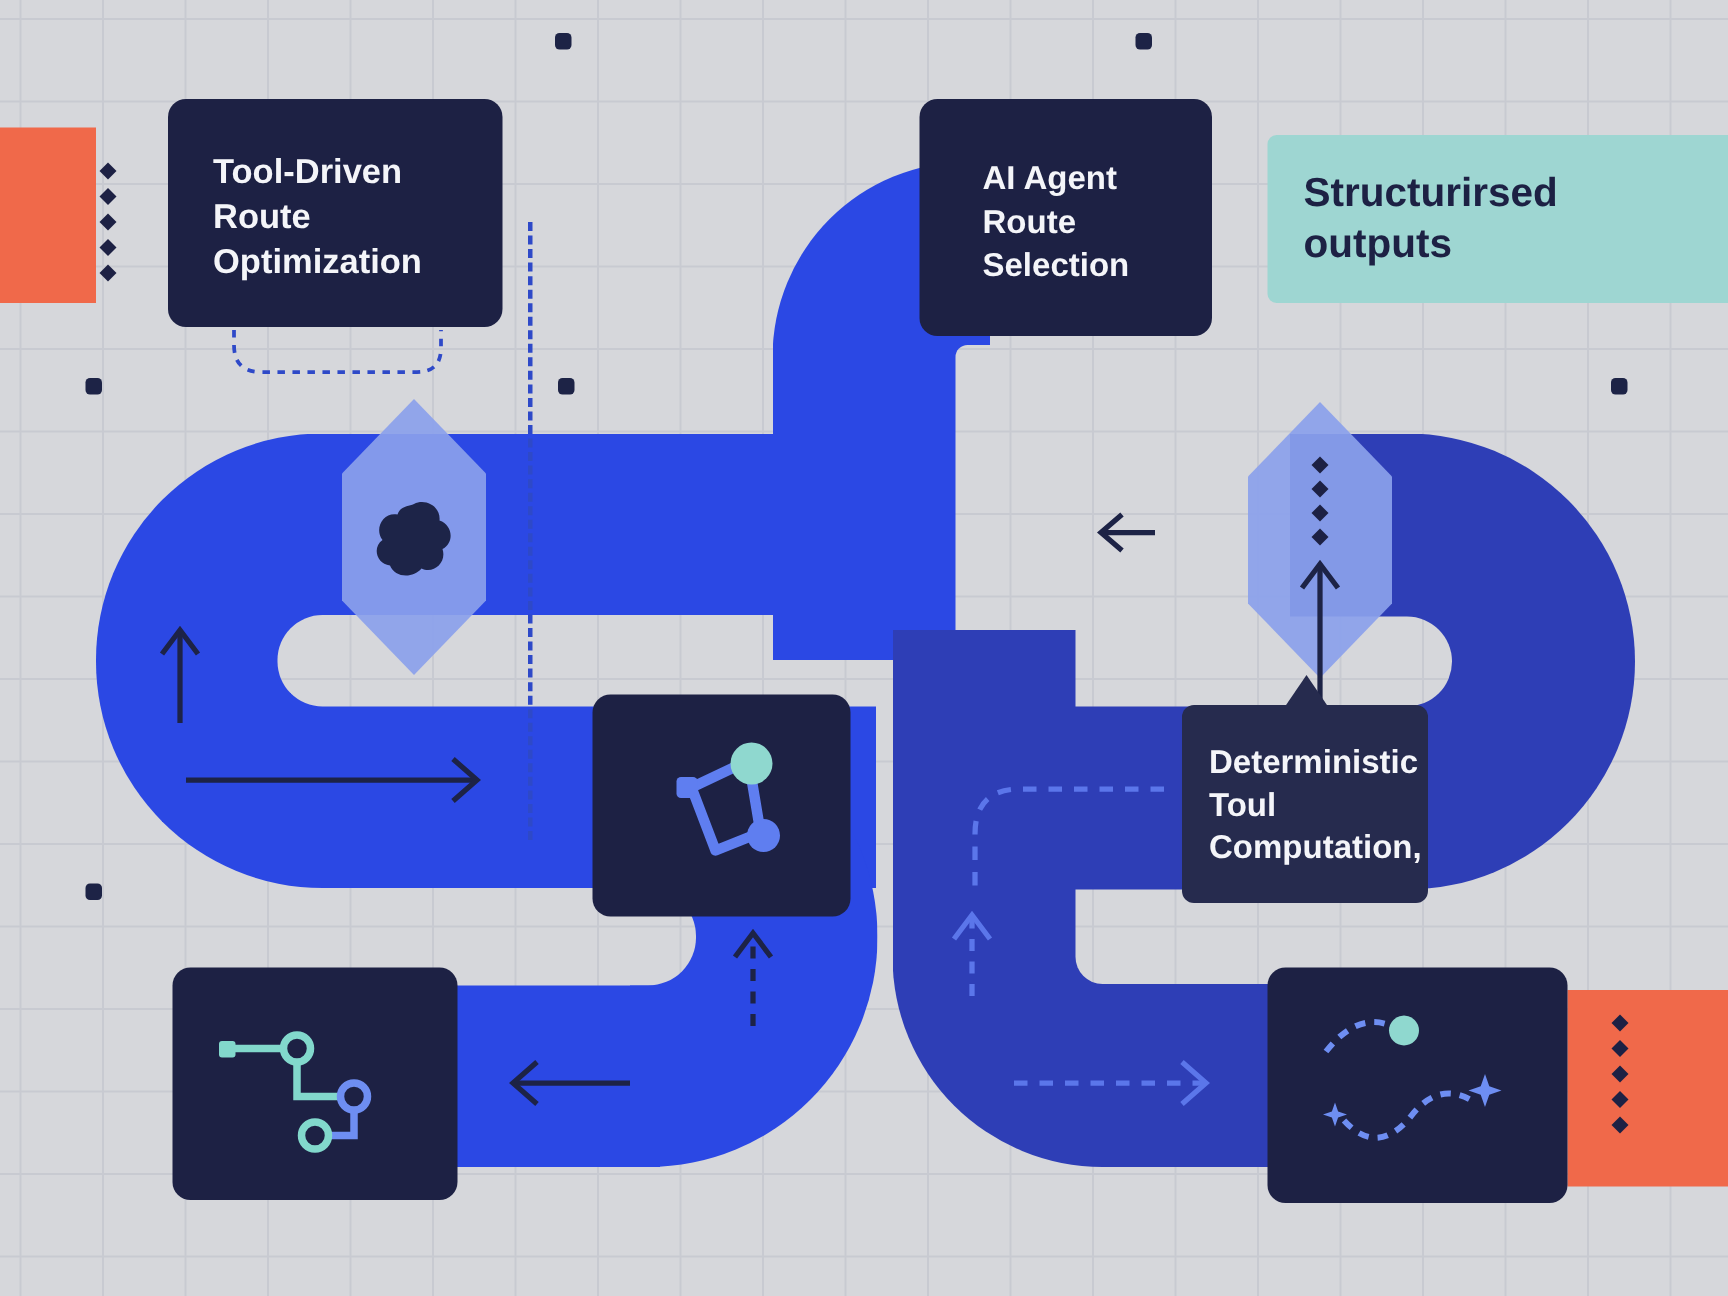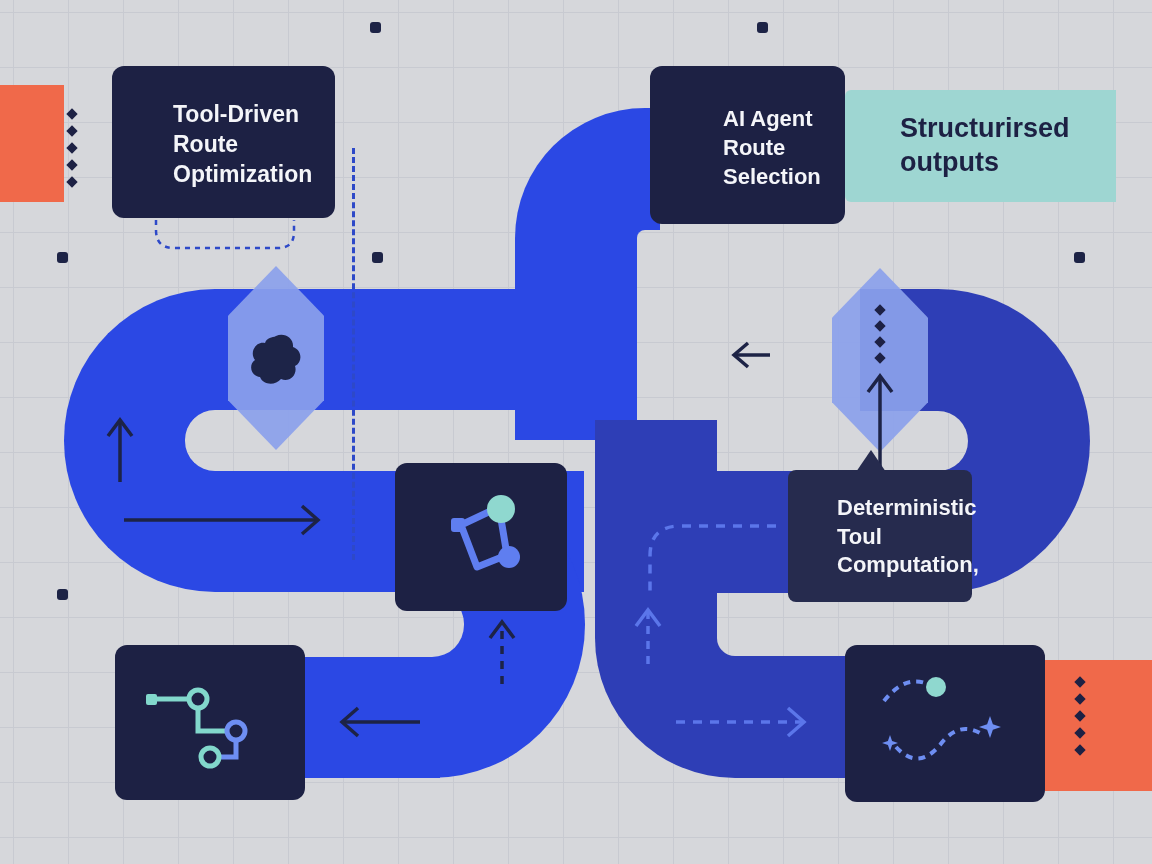--- a/index.html
+++ b/index.html
@@ -14,21 +14,21 @@
     background-position:13px 12px;
   }
   .abs{position:absolute;}
   
   .road{position:absolute;box-sizing:border-box;border-style:solid;border-color:#2b48e4;background:transparent;z-index:1;}
   .road.deep{border-color:#2e3eb6;}
   .fill{position:absolute;background:#2b48e4;z-index:1;}
   .fill.deep{background:#2e3eb6;}
   
   .panel{position:absolute;background:#1d2144;border-radius:12px;z-index:4;display:flex;}
-  .label{white-space:pre-line;color:#f4f5f9;font-weight:700;margin-left:31px;}
+  .label{white-space:pre-line;color:#f4f5f9;font-weight:700;}
   .hex{position:absolute;z-index:2;background:rgba(139,161,236,.92);
        clip-path:polygon(50% 0,100% 27%,100% 73%,50% 100%,0 73%,0 27%);}
   .diamond{position:absolute;width:8px;height:8px;background:#1d2144;transform:rotate(45deg);z-index:3;}
   .dot{position:absolute;width:11px;height:11px;background:#1d2346;border-radius:3px;z-index:3;}
   svg{display:block;}
   .ovl{position:absolute;z-index:3;}
   .ovl5{position:absolute;z-index:5;}
 </style>
 </head>
 <body>
@@ -122,34 +122,34 @@
   <div class="dot" style="left:372px;top:252px;"></div>
   <div class="dot" style="left:1074px;top:252px;"></div>
   <div class="dot" style="left:57px;top:589px;"></div>
 
   <div class="panel" style="left:112px;top:66px;width:223px;height:152px;">
     <div class="label" style="padding:34px 0 0 30px;font-size:23px;line-height:1.3;">Tool-Driven
 Route
 Optimization</div>
   </div>
 
-  <div class="panel" style="left:650px;top:66px;width:195px;height:158px;">
+  <div class="panel" style="left:613px;top:66px;width:195px;height:158px;">
     <div class="label" style="padding:38px 0 0 42px;font-size:22px;line-height:1.32;">AI Agent
 Route
 Selection</div>
   </div>
 
-  <div class="abs" style="left:845px;top:90px;width:271px;height:112px;background:#9ed6d2;z-index:4;border-radius:6px 0 0 6px;">
+  <div class="abs" style="left:845px;top:90px;width:307px;height:112px;background:#9ed6d2;z-index:4;border-radius:6px 0 0 6px;">
     <div class="label" style="padding:22px 0 0 24px;font-size:27px;line-height:1.25;color:#1d2144;">Structurirsed
 outputs</div>
   </div>
 
 
   <div class="ovl5" style="left:856px;top:450px;width:0;height:0;border-left:15px solid transparent;border-right:15px solid transparent;border-bottom:22px solid #262b4e;"></div>
-  <div class="panel" style="left:788px;top:470px;width:184px;height:132px;background:#262b4e;border-radius:8px;z-index:4;">
+  <div class="panel" style="left:788px;top:470px;width:164px;height:132px;background:#262b4e;border-radius:8px;z-index:4;">
     <div class="label" style="padding:24px 0 0 18px;font-size:22px;line-height:1.3;">Deterministic
 Toul
 Computation,</div>
   </div>
 
   <div class="panel" style="left:115px;top:645px;width:190px;height:155px;align-items:center;justify-content:center;">
     <svg width="140" height="100" viewBox="0 0 140 100">
       <path d="M12,26 H58 V58 H96" fill="none" stroke="#82d8cc" stroke-width="5" stroke-linecap="round"></path>
       <path d="M96,58 V84 H72" fill="none" stroke="#6e8ef2" stroke-width="5" stroke-linecap="round"></path>
       <rect x="6" y="21" width="11" height="11" rx="2" fill="#82d8cc"></rect>

